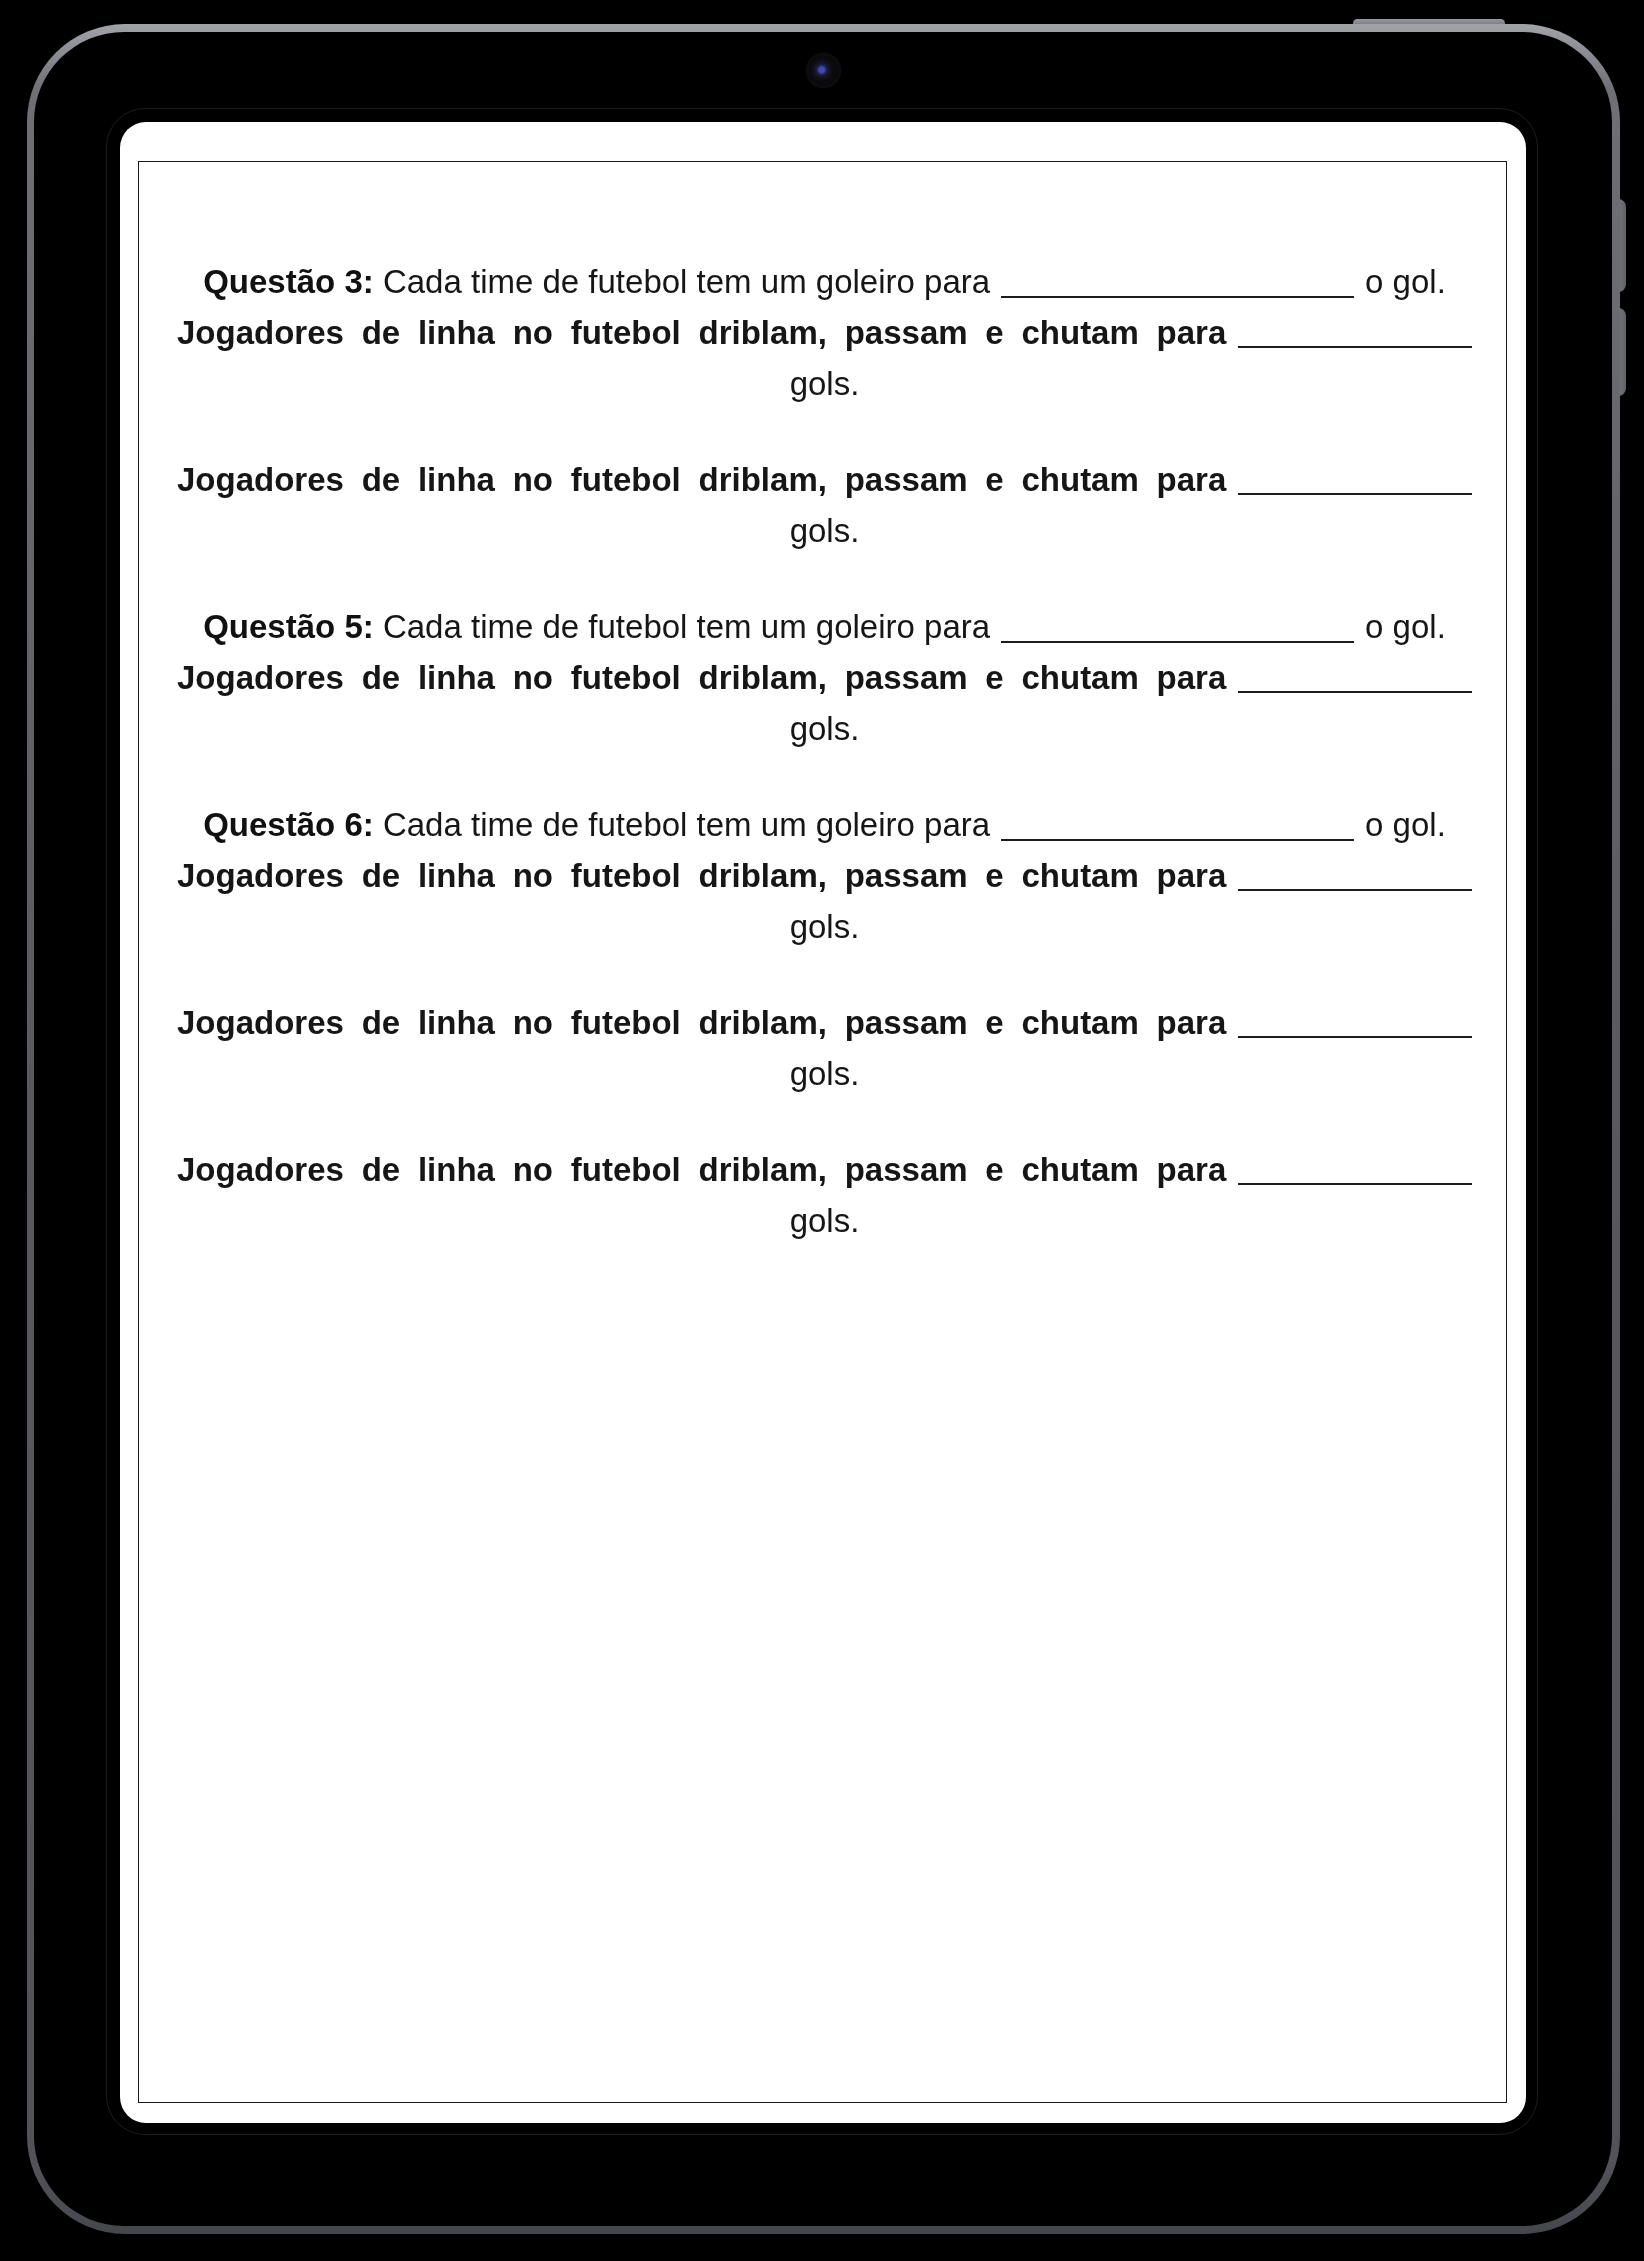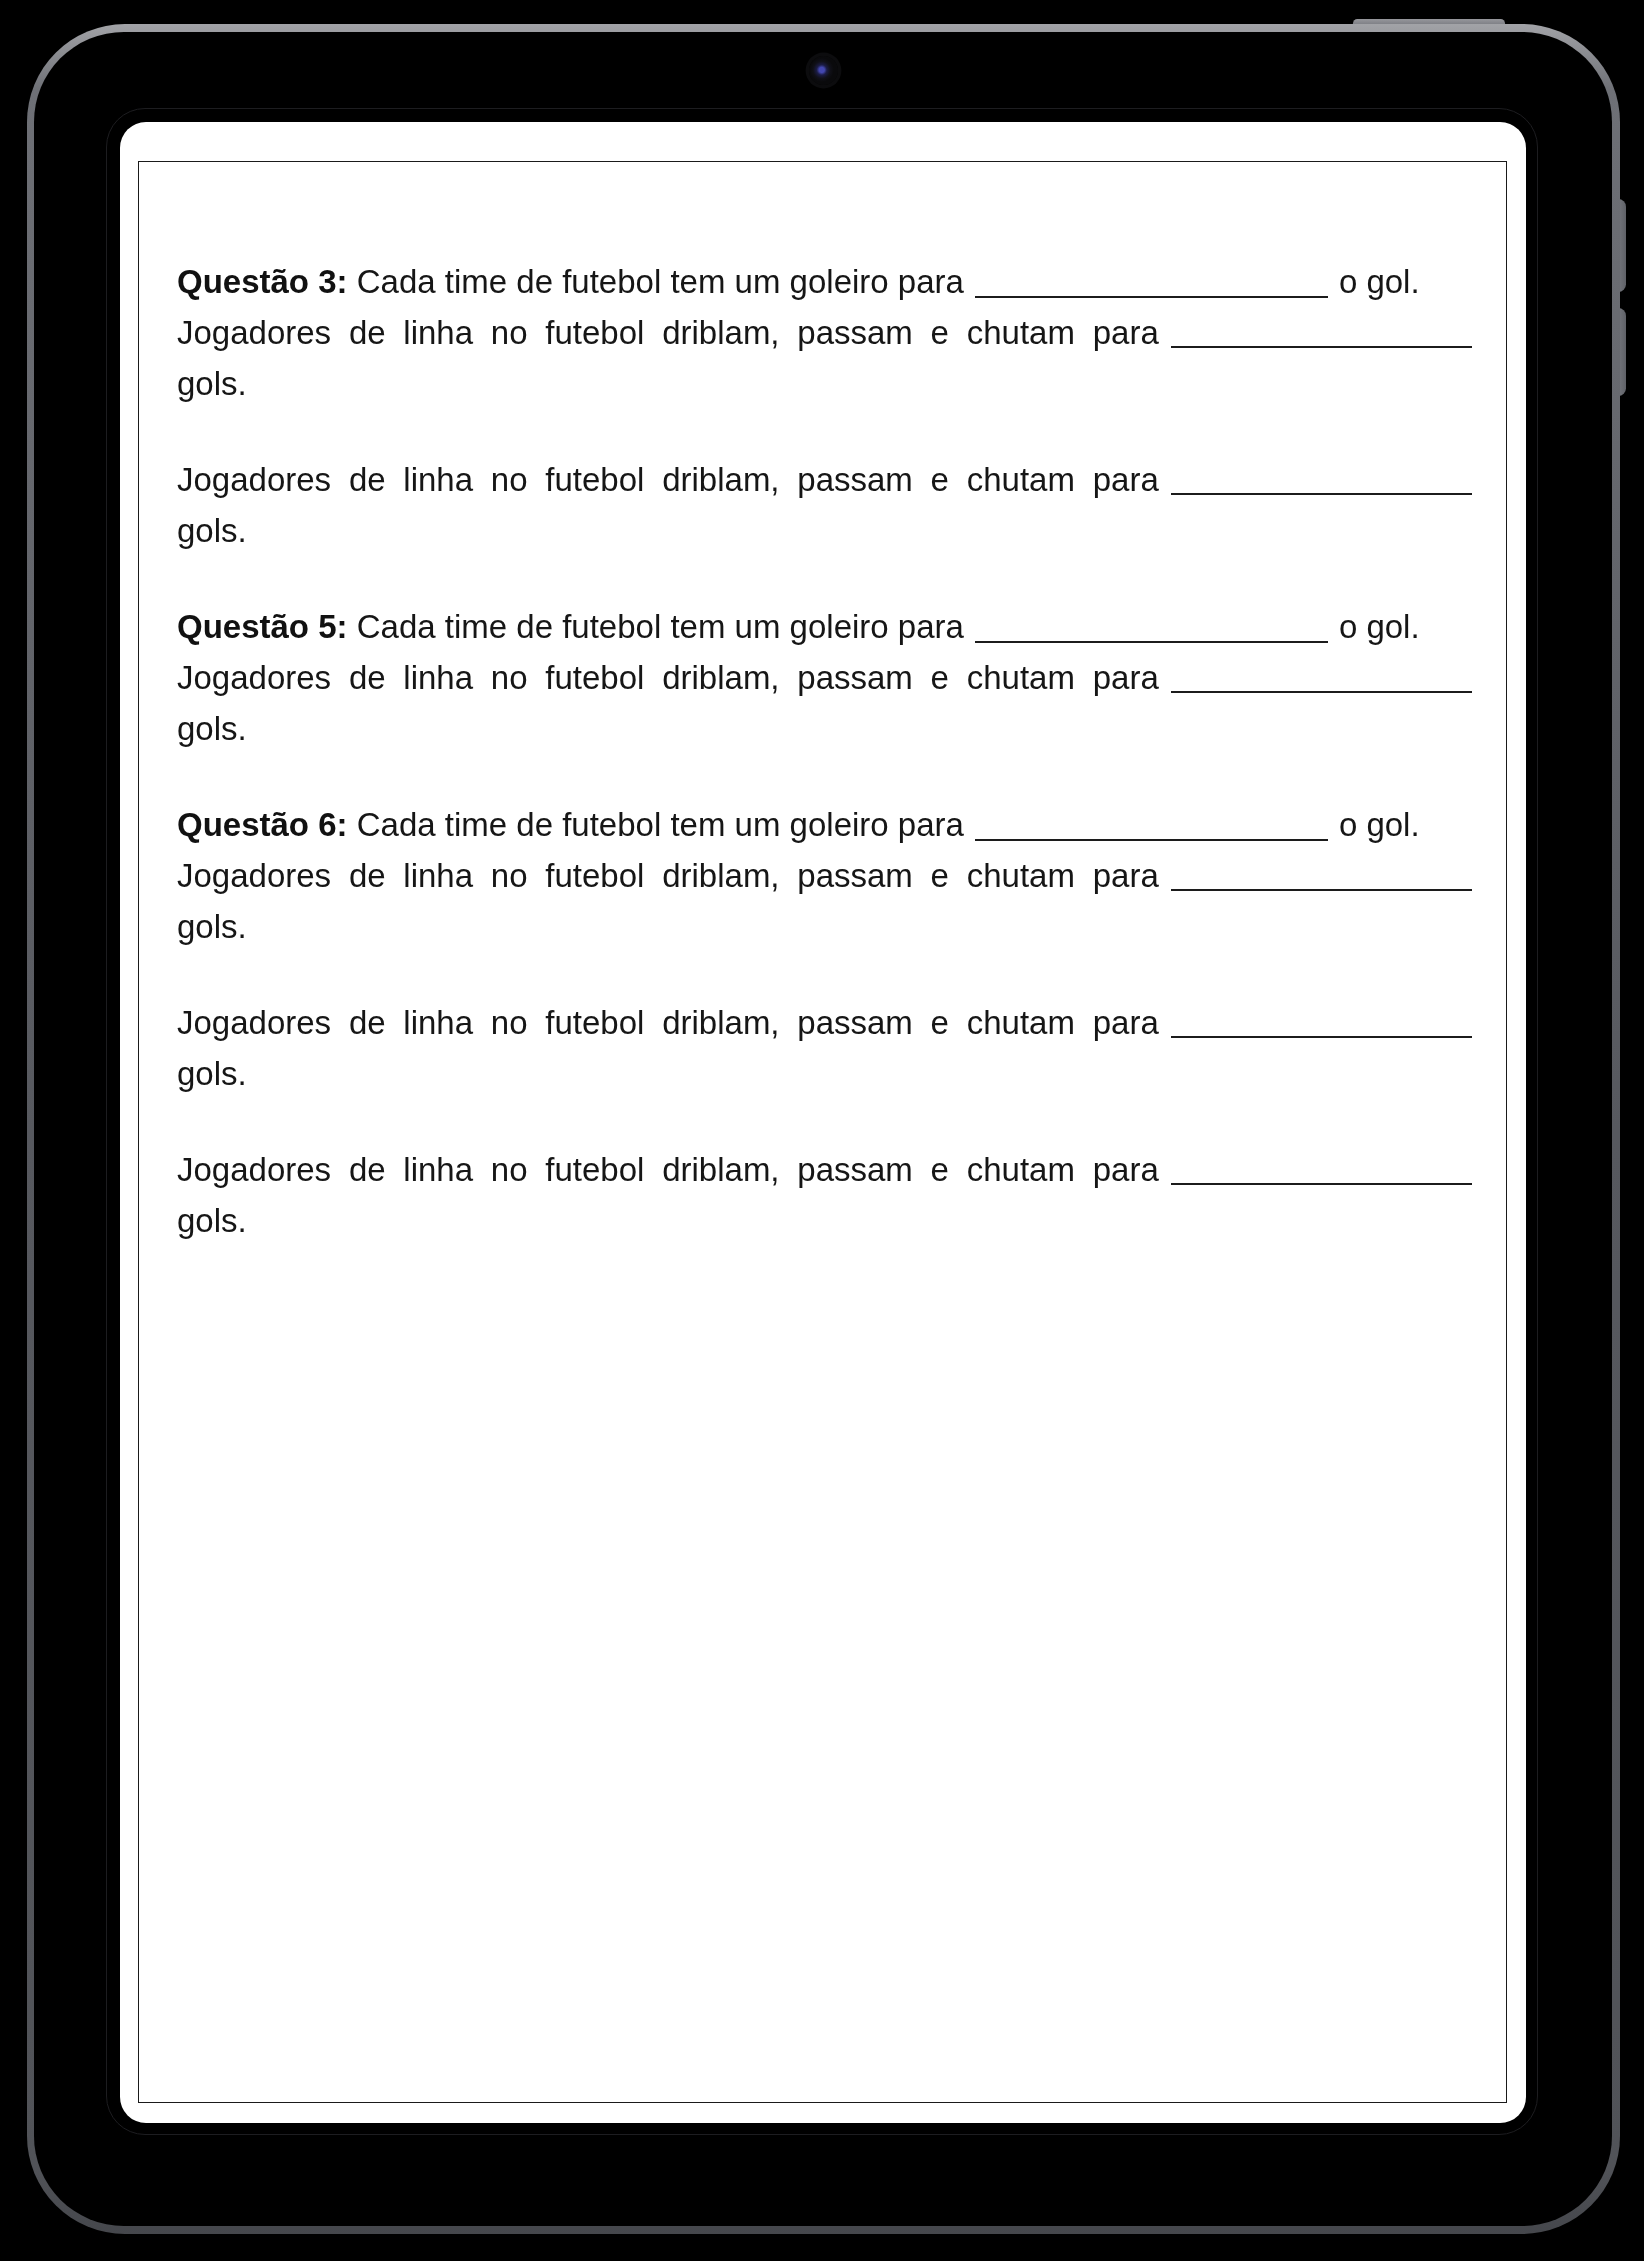--- a/index.html
+++ b/index.html
@@ -27,27 +27,27 @@
   .glass{position:absolute;left:106px;top:108px;width:1430px;height:2025px;
     border:1.7px solid #1d1d20;border-radius:39px;}
 
   .screen{position:absolute;left:120px;top:122px;width:1406px;height:2001px;
     border-radius:26px;background:#fff;}
 
   .page{position:absolute;left:18px;top:39px;right:19px;bottom:19.7px;
     border:1.7px solid #1a1a1a;box-sizing:border-box;background:#fff;}
   .content{padding:94px 34px 0 38px;}
 
-  .q{font-size:33px;line-height:51px;color:#161616;margin:0 0 45px 0;}
+  .q{font-size:33px;line-height:51px;color:#161616;margin:0 0 45px 0;text-align:center;}
   .q b{font-weight:bold;color:#111;}
   .l1{white-space:nowrap;}
   .blank{display:inline-block;border-bottom:2.6px solid #1c1c1c;}
   .b1{width:353px;position:relative;top:5.1px;margin:0 11px;}
   .l2{display:flex;}
-  .l2 .t{white-space:nowrap;word-spacing:8.6px;}
+  .l2 .t{white-space:nowrap;word-spacing:8.6px;font-weight:bold;}
   .l2 .fill{flex:1;height:0;border-bottom:2.6px solid #1c1c1c;align-self:flex-end;
     margin:0 0 10.3px 12px;}
 </style>
 </head>
 <body>
 
 <div class="stage">
 
   <div class="hwbtn btn-power"></div>
   <div class="hwbtn btn-vol btn-vol-up"></div>

